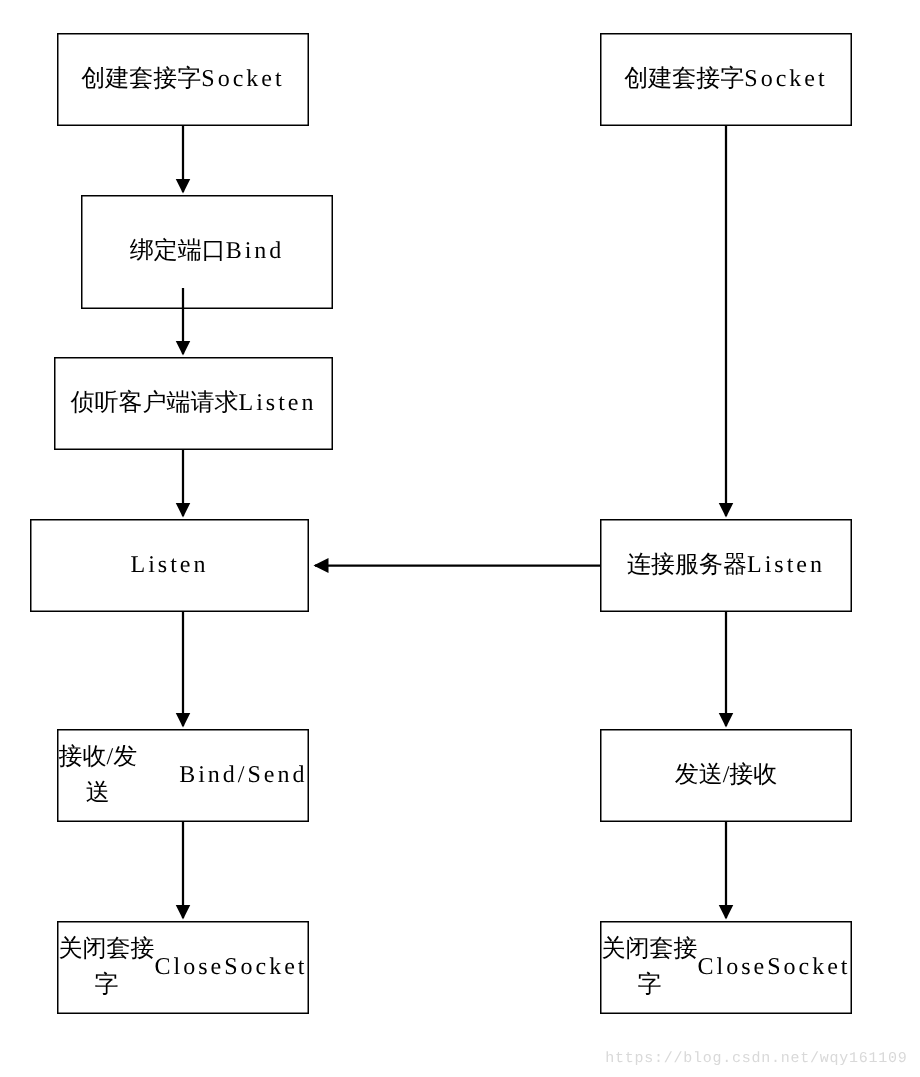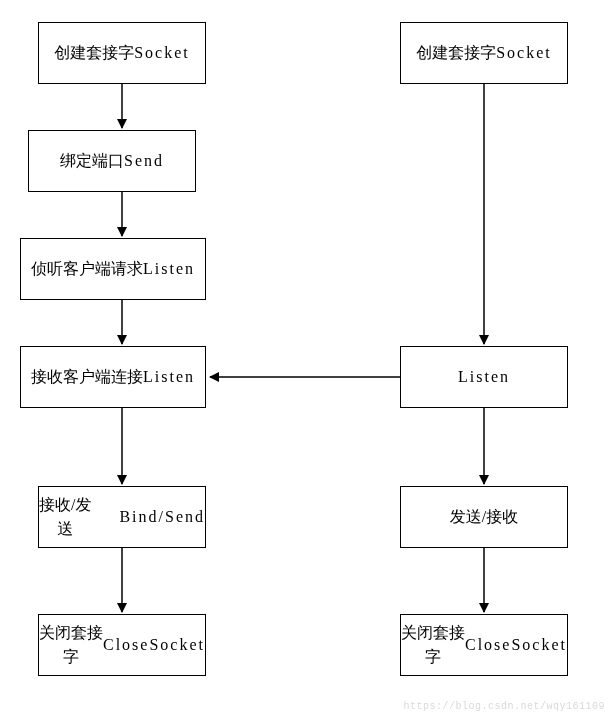--- a/index.html
+++ b/index.html
@@ -41,51 +41,51 @@
     }
   </style>
 </head>
 <body>
 
 <div class="box" style="left:38px; top:22px; width:168px; height:62px;">
   <span class="cn">创建套接字</span>
   <span class="en">Socket</span>
 </div>
 
-<div class="box" style="left:28px; top:130px; width:168px; height:62px;">
+<div class="box" style="left:54px; top:130px; width:168px; height:76px;">
   <span class="cn">绑定端口</span>
-  <span class="en">Send</span>
+  <span class="en">Bind</span>
 </div>
 
-<div class="box" style="left:20px; top:238px; width:186px; height:62px;">
+<div class="box" style="left:36px; top:238px; width:186px; height:62px;">
   <span class="cn">侦听客户端请求</span>
   <span class="en">Listen</span>
 </div>
 
 <div class="box" style="left:20px; top:346px; width:186px; height:62px;">
-  <span class="cn">接收客户端连接</span>
   <span class="en">Listen</span>
 </div>
 
 <div class="box" style="left:38px; top:486px; width:168px; height:62px;gap:28px;">
   <span class="cn">接收/发送</span>
   <span class="en">Bind/Send</span>
 </div>
 
 <div class="box" style="left:38px; top:614px; width:168px; height:62px;">
   <span class="cn">关闭套接字</span>
   <span class="en">CloseSocket</span>
 </div>
 
 <div class="box" style="left:400px; top:22px; width:168px; height:62px;">
   <span class="cn">创建套接字</span>
   <span class="en">Socket</span>
 </div>
 
 <div class="box" style="left:400px; top:346px; width:168px; height:62px;">
+  <span class="cn">连接服务器</span>
   <span class="en">Listen</span>
 </div>
 
 <div class="box" style="left:400px; top:486px; width:168px; height:62px;">
   <span class="cn">发送/接收</span>
 </div>
 
 <div class="box" style="left:400px; top:614px; width:168px; height:62px;">
   <span class="cn">关闭套接字</span>
   <span class="en">CloseSocket</span>

